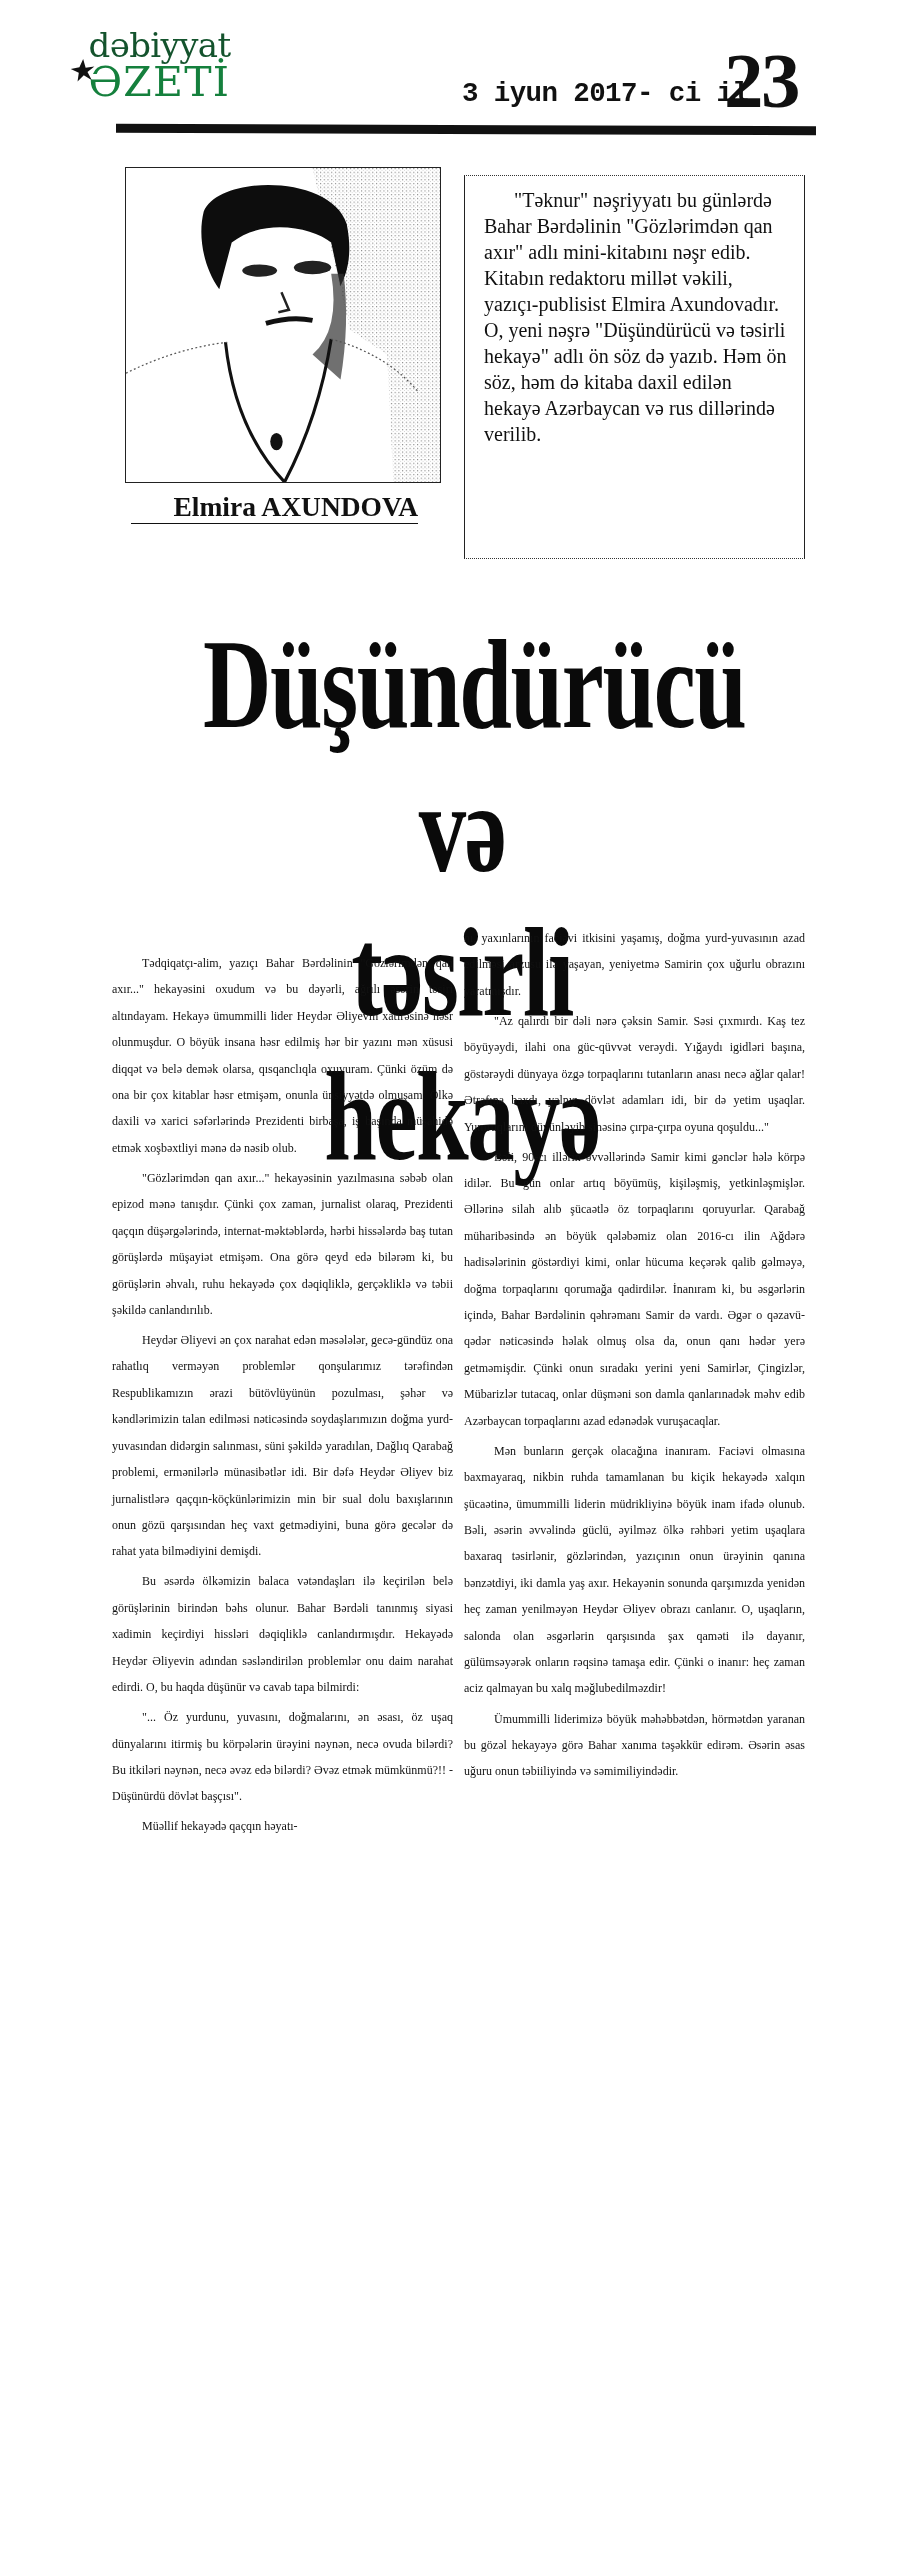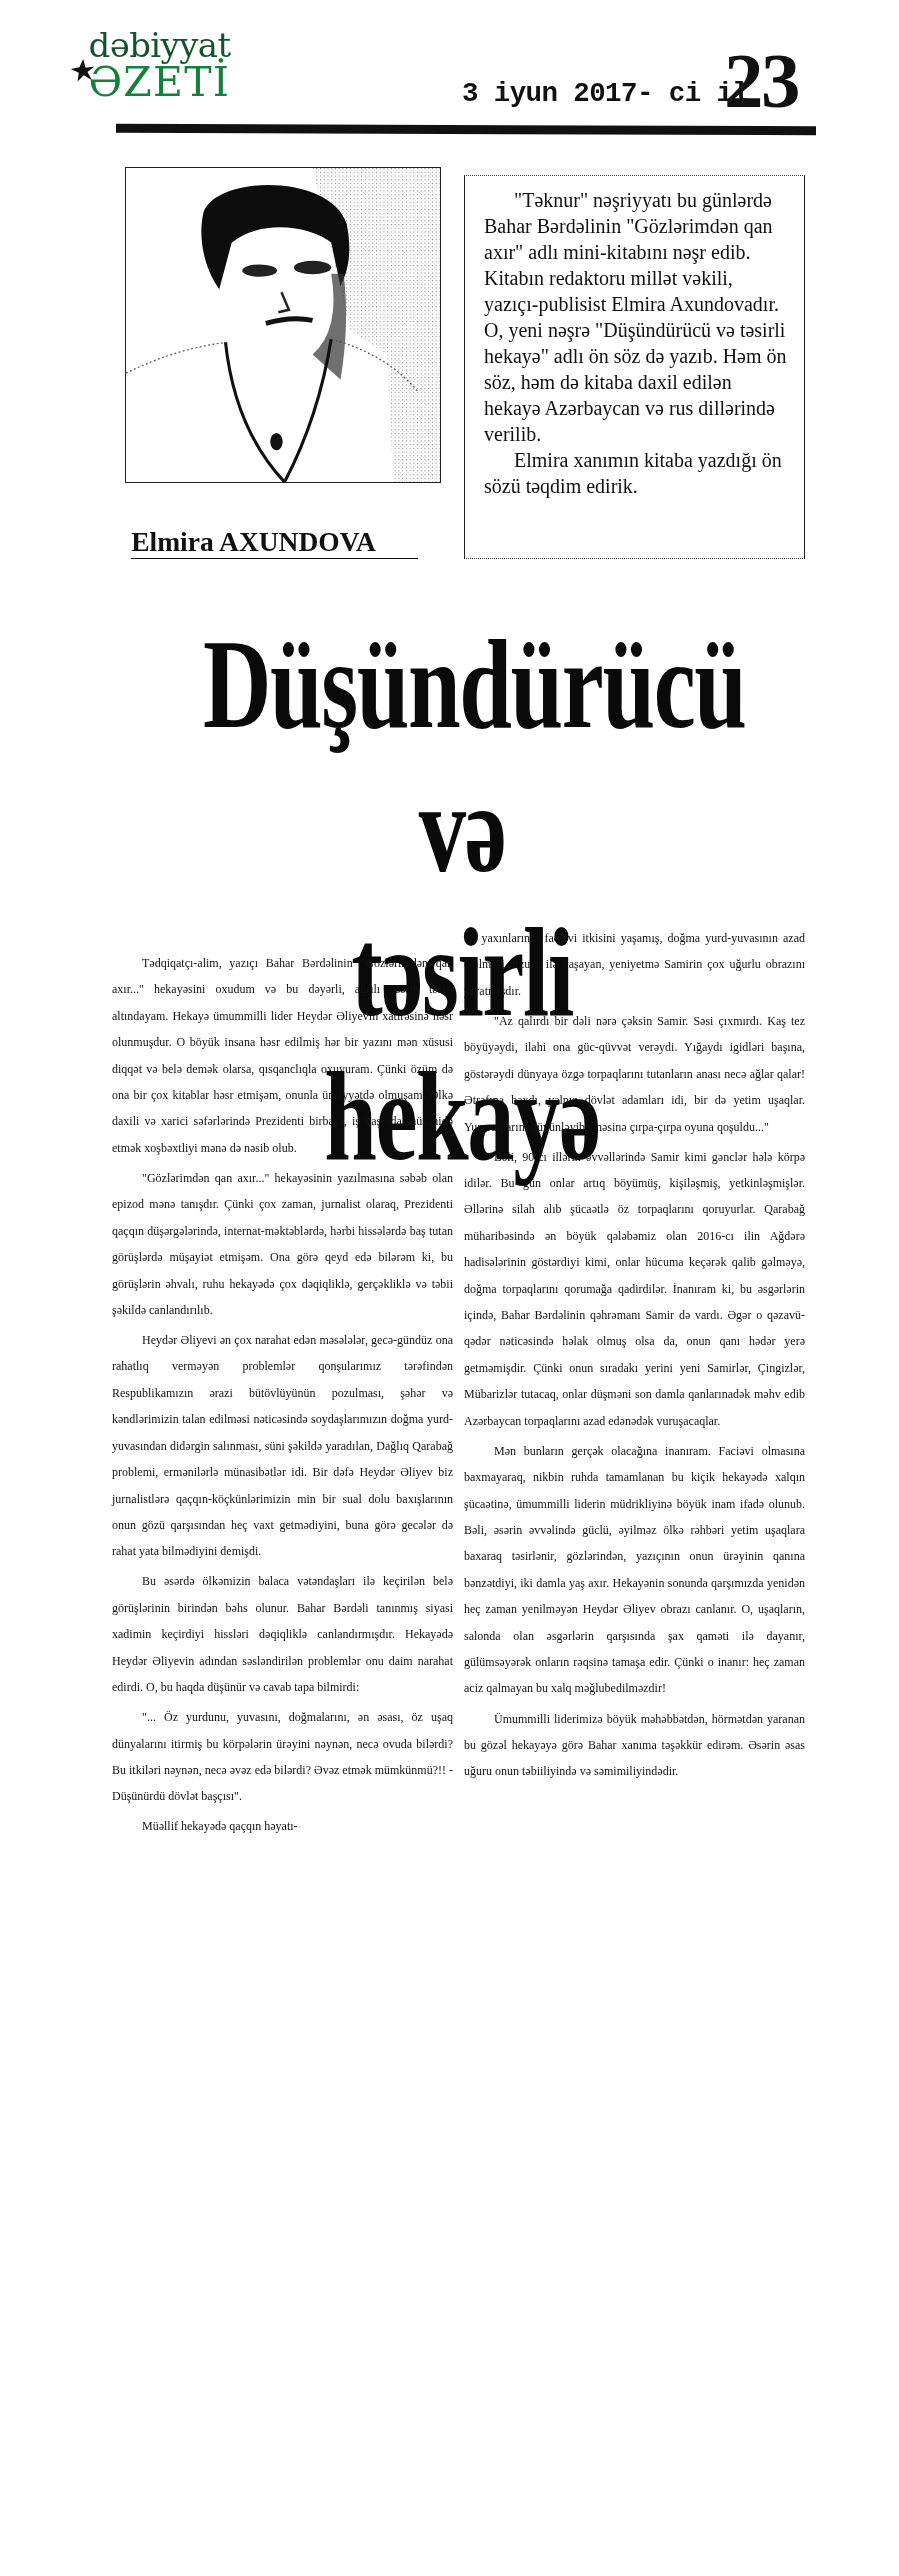--- a/index.html
+++ b/index.html
@@ -45,22 +45,22 @@
   
   .photo-block { position: absolute; left: 125px; top: 167px; width: 319px; height: 400px; }
   .photo-frame {
     position: absolute; left: 0; top: 0; width: 316px; height: 316px;
     border: 1.2px solid #222; background: #fff; overflow: hidden;
   }
   .photo-frame svg { width: 100%; height: 100%; display: block; }
   .person-name {
     position: absolute; left: 6.2px; top: 325px; width: 287px;
     font-family: "Liberation Serif", serif; font-weight: bold; font-size: 27.5px;
-    text-align: left; line-height: 1.1;
-    border-bottom: 1.9px solid #111; padding-bottom: 1.2px; margin-top: 35px;
+    text-align: right; line-height: 1.1;
+    border-bottom: 1.9px solid #111; padding-bottom: 1.2px;
   }
   .person-title {
     position: absolute; left: 0; top: 369px; width: 300px;
     font-family: "Liberation Serif", serif; font-style: italic; font-size: 20px;
     text-align: center; line-height: 1.2;
   }
 
   
   .intro-box {
     position: absolute; left: 464px; top: 175px; width: 341px; height: 384px;
@@ -140,21 +140,20 @@
       <path d="M0 330 Q80 290 165 280" stroke="#555" stroke-width="2" fill="none" stroke-dasharray="3 4"></path>
       <path d="M330 275 Q420 300 470 360" stroke="#555" stroke-width="2" fill="none" stroke-dasharray="3 4"></path>
       <ellipse cx="242" cy="440" rx="10" ry="14" fill="#111"></ellipse>
     </svg>
   </div>
   <div class="person-name">Elmira AXUNDOVA</div>
 </section>
 
 <aside class="intro-box">
   <p class="indent">"Təknur" nəşriyyatı bu günlərdə Bahar Bərdəlinin "Gözlərimdən qan axır" adlı mini-kitabını nəşr edib. Kitabın redaktoru millət vəkili, yazıçı-publisist Elmira Axundovadır. O, yeni nəşrə "Düşündürücü və təsirli hekayə" adlı ön söz də yazıb. Həm ön söz, həm də kitaba daxil edilən hekayə Azərbaycan və rus dillərində verilib.</p>
-  <p class="indent">Elmira xanımın kitaba yazdığı ön sözü təqdim edirik.</p>
 </aside>
 
 <h1 class="headline">
   <span class="line">Düşündürücü və</span>
   <span class="line">təsirli hekayə</span>
 </h1>
 
 <article class="col col-left">
   <p class="indent">Tədqiqatçı-alim, yazıçı Bahar Bərdəlinin "Gözlərimdən qan axır..." hekayəsini oxudum və bu dəyərli, ağrılı əsərin təsiri altındayam. Hekayə ümummilli lider Heydər Əliyevin xatirəsinə həsr olunmuşdur. O böyük insana həsr edilmiş hər bir yazını mən xüsusi diqqət və belə demək olarsa, qısqanclıqla oxuyuram. Çünki özüm də ona bir çox kitablar həsr etmişəm, onunla ünsiyyətdə olmuşam. Ölkə daxili və xarici səfərlərində Prezidenti birbaşa, iş başında müşahidə etmək xoşbəxtliyi mənə də nəsib olub.</p>
   <p class="indent">"Gözlərimdən qan axır..." hekayəsinin yazılmasına səbəb olan epizod mənə tanışdır. Çünki çox zaman, jurnalist olaraq, Prezidenti qaçqın düşərgələrində, internat-məktəblərdə, hərbi hissələrdə baş tutan görüşlərdə müşayiət etmişəm. Ona görə qeyd edə bilərəm ki, bu görüşlərin əhvalı, ruhu hekayədə çox dəqiqliklə, gerçəkliklə və təbii şəkildə canlandırılıb.</p>

